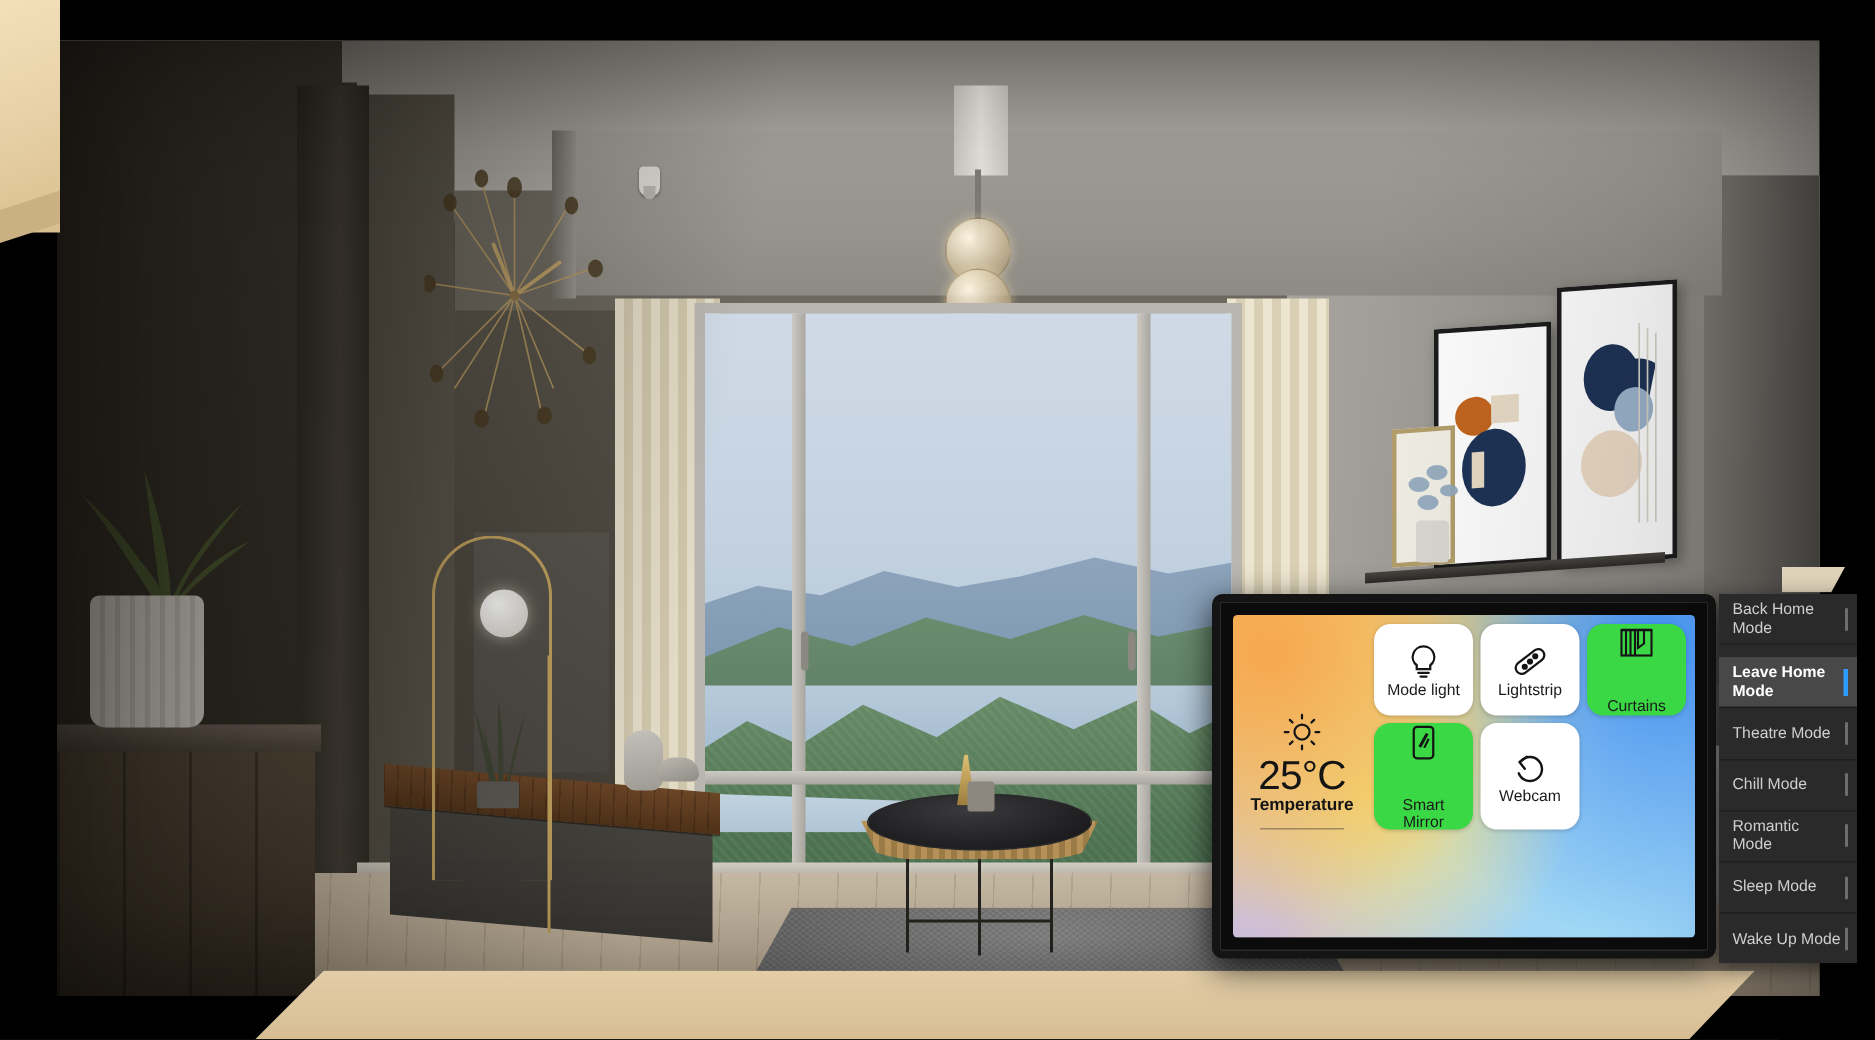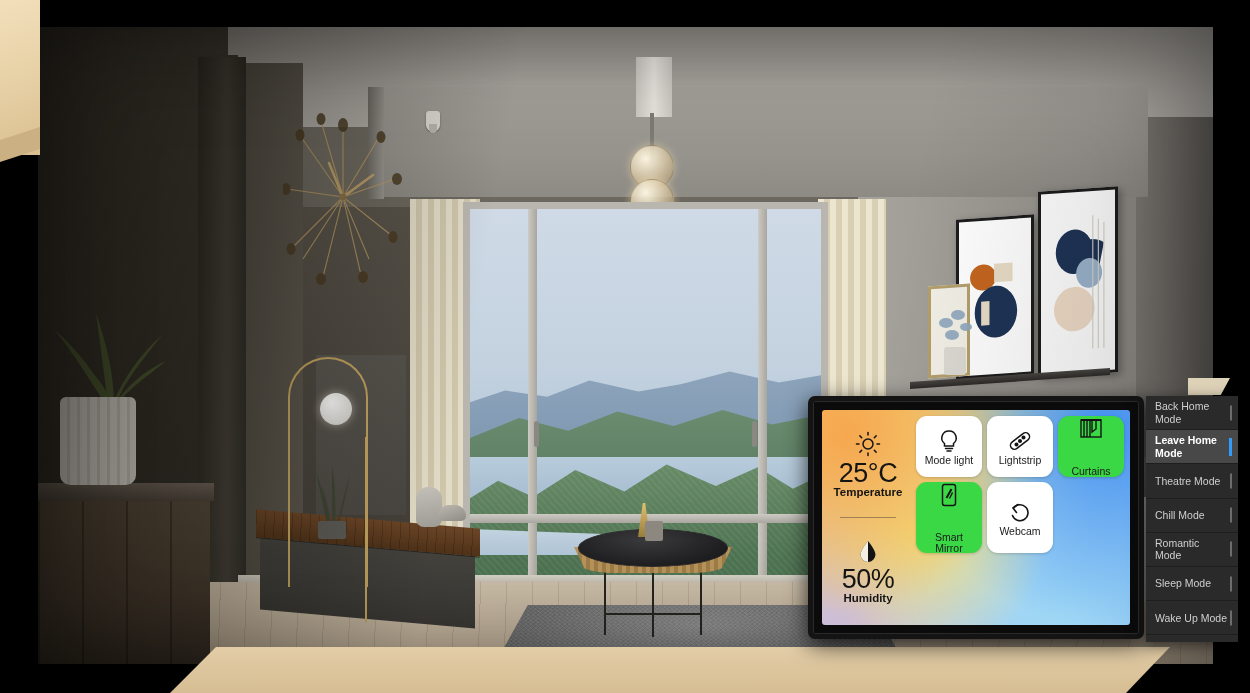--- a/index.html
+++ b/index.html
@@ -224,21 +224,21 @@
       radial-gradient(circle at 8% 12%, #f6a84f 0%, rgba(246,168,79,0) 52%),
       radial-gradient(circle at 30% 55%, #f2e07a 0%, rgba(242,224,122,0) 55%),
       radial-gradient(circle at 92% 8%, #3f8ef0 0%, rgba(63,142,240,0) 58%),
       radial-gradient(circle at 78% 95%, #9fd8f5 0%, rgba(159,216,245,0) 60%),
       radial-gradient(circle at 10% 95%, #c7b6e6 0%, rgba(199,182,230,0) 55%),
       linear-gradient(135deg,#f4c06a 0%,#f0e48c 30%,#b9dcf2 65%,#7fb8ef 100%);
     display:flex;
   }
   #env-col{
     width:92px; flex:0 0 92px; display:flex; flex-direction:column;
-    align-items:center; justify-content:center; gap:12px; color:#141414;
+    align-items:center; justify-content:center; gap:2px; color:#141414;
   }
   .env-block{ display:flex; flex-direction:column; align-items:center; }
   .env-icon{ width:26px; height:26px; margin-bottom:2px; }
   .env-value{ font-size:27px; font-weight:300; letter-spacing:-.5px; line-height:1.05; }
   .env-label{ font-size:11.5px; font-weight:700; margin-top:-1px; }
   #env-divider{ width:56px; height:1px; background:rgba(40,40,40,.40); margin:7px 0; }
 
   #tile-grid{
     flex:1; display:grid; grid-template-columns:repeat(3,1fr);
     grid-template-rows:repeat(3,1fr); gap:5px; padding:6px 6px 6px 2px;
@@ -256,21 +256,21 @@
   #mode-list{
     position:absolute; left:1146px; top:396px; width:92px; height:246px;
     background:#2a2a2a; z-index:11; overflow:hidden;
     box-shadow:0 4px 14px rgba(0,0,0,.6);
   }
   .mode-item{
     position:relative; height:34.2px; display:flex; align-items:center;
     padding:0 11px 0 9px; color:#cfcfcf; font-size:10.5px; line-height:1.18;
     border-bottom:1px solid #1e1e1e; cursor:pointer;
   }
-  .mode-item.selected{ background:#484848; color:#fff; font-weight:700; }
+  .mode-item.selected{ background:#484848; color:#fff; font-weight:700;margin-top:8px; }
   .mode-bar{
     position:absolute; right:6px; top:50%; transform:translateY(-50%);
     width:2px; height:15px; background:#6d6d6d;
   }
   .mode-item.selected .mode-bar{ background:#2f9bff; height:18px; width:3px; }
 </style>
 </head>
 <body>
 
 <div id="corner-tan-tl"></div>
@@ -462,30 +462,20 @@
             <line x1="21.1" y1="4.9" x2="19.3" y2="6.7"></line>
               <line x1="6.7" y1="19.3" x2="4.9" y2="21.1"></line>
           </svg>
         </span>
         <span class="env-value">25°C</span>
         <span class="env-label">Temperature</span>
       </div>
 
       <div id="env-divider"></div>
 
-      <div class="env-block">
-        <span class="env-icon">
-          <svg viewBox="0 0 26 26">
-            <path d="M13 4 C13 4 5.5 13 5.5 17.5 A7.5 7.5 0 0 0 20.5 17.5 C20.5 13 13 4 13 4 Z" fill="#141414"></path>
-            <path d="M13 4 C13 4 5.5 13 5.5 17.5 A7.5 7.5 0 0 0 13 25 Z" fill="#f3eee2"></path>
-          </svg>
-        </span>
-        <span class="env-value">50%</span>
-        <span class="env-label">Humidity</span>
-      </div>
     </div>
 
     <div id="tile-grid">
         <div class="tile">
           <svg class="tile-icon" viewBox="0 0 26 26" fill="none" stroke="#141414" stroke-width="1.5" stroke-linecap="round">
     <path d="M13 3 A7 7 0 0 0 8.5 15.5 L8.5 18 L17.5 18 L17.5 15.5 A7 7 0 0 0 13 3 Z"></path>
     <line x1="9.5" y1="20.5" x2="16.5" y2="20.5"></line>
             <line x1="11" y1="23" x2="15" y2="23"></line>
   </svg>
           <span class="tile-label">Mode light</span>

